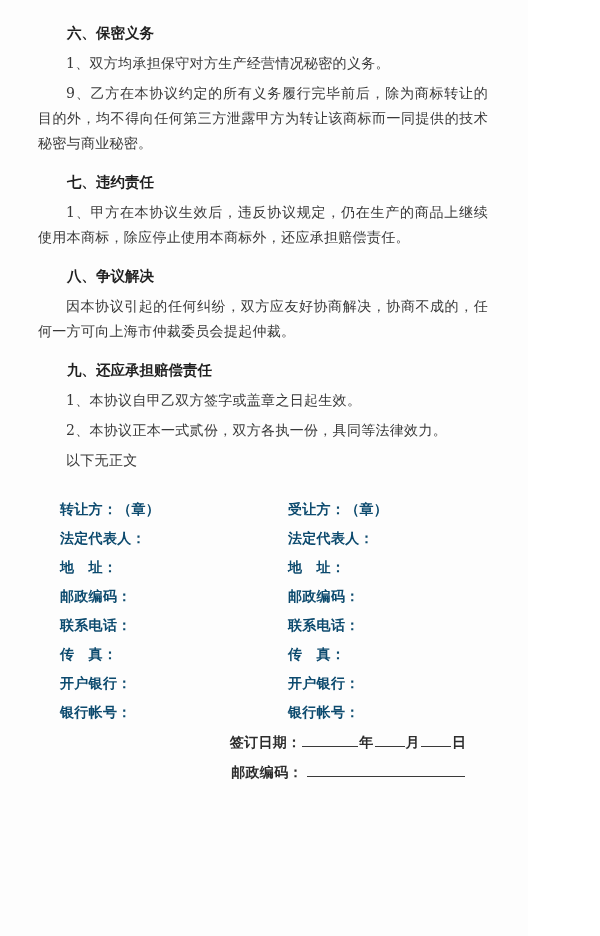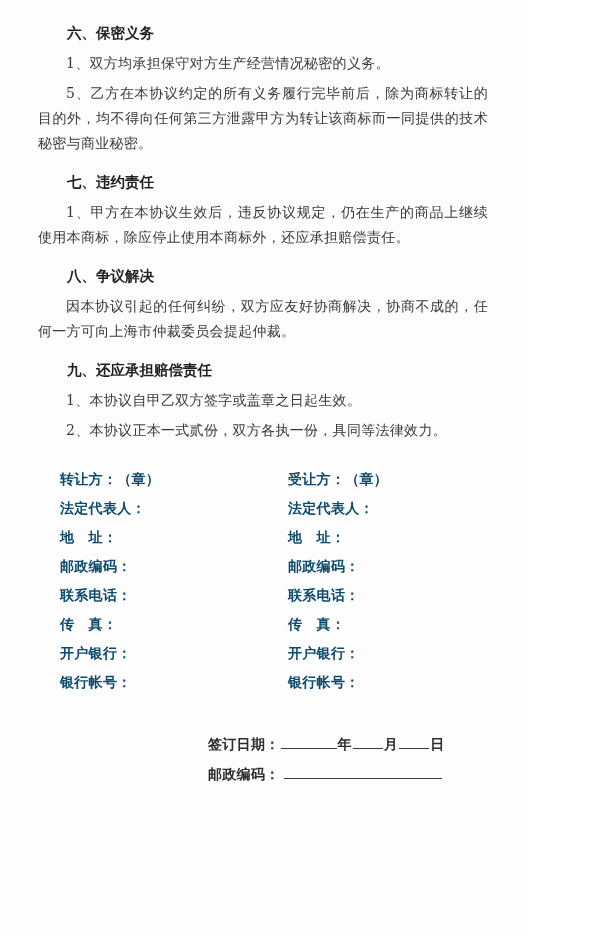--- a/index.html
+++ b/index.html
@@ -40,22 +40,22 @@
     font-size:14px;
     line-height:29px;
     margin:0;
     font-weight:bold;
     color:#0c4a6e;
     text-align:left;
     text-indent:0;
     letter-spacing:0.3px;
   }
   .closing{
-    margin-top:32px;
     margin-left:170px;
+    text-align:center;
   }
   .closing p{
     font-size:14px;
     line-height:30px;
     margin:0;
     font-weight:bold;
     color:#2c2c2c;
     letter-spacing:0.3px;
   }
   .blank{
@@ -70,32 +70,33 @@
   .blank-place{width:158px;margin-left:4px;}
 </style>
 </head>
 <body>
 
 <div class="page">
 
   <div class="doc">
     <h3 class="first">六、保密义务</h3>
     <p>1、双方均承担保守对方生产经营情况秘密的义务。</p>
-    <p>5、乙方在本协议约定的所有义务履行完毕前后，除为商标转让的目的外，均不得向任何第三方泄露甲方为转让该商标而一同提供的技术秘密与商业秘密。</p>
+    <p>9、乙方在本协议约定的所有义务履行完毕前后，除为商标转让的目的外，均不得向任何第三方泄露甲方为转让该商标而一同提供的技术秘密与商业秘密。</p>
 
     <h3>七、违约责任</h3>
     <p>1、甲方在本协议生效后，违反协议规定，仍在生产的商品上继续使用本商标，除应停止使用本商标外，还应承担赔偿责任。</p>
 
     <h3>八、争议解决</h3>
     <p>因本协议引起的任何纠纷，双方应友好协商解决，协商不成的，任何一方可向上海市仲裁委员会提起仲裁。</p>
 
     <h3>九、还应承担赔偿责任</h3>
     <p>1、本协议自甲乙双方签字或盖章之日起生效。</p>
     <p>2、本协议正本一式贰份，双方各执一份，具同等法律效力。</p>
 
+    <p>以下无正文</p>
   </div>
 
   <div class="sig-grid">
     <div class="sig-col">
       <p>转让方：（章）</p>
       <p>法定代表人：</p>
       <p>地　址：</p>
       <p>邮政编码：</p>
       <p>联系电话：</p>
       <p>传　真：</p>

